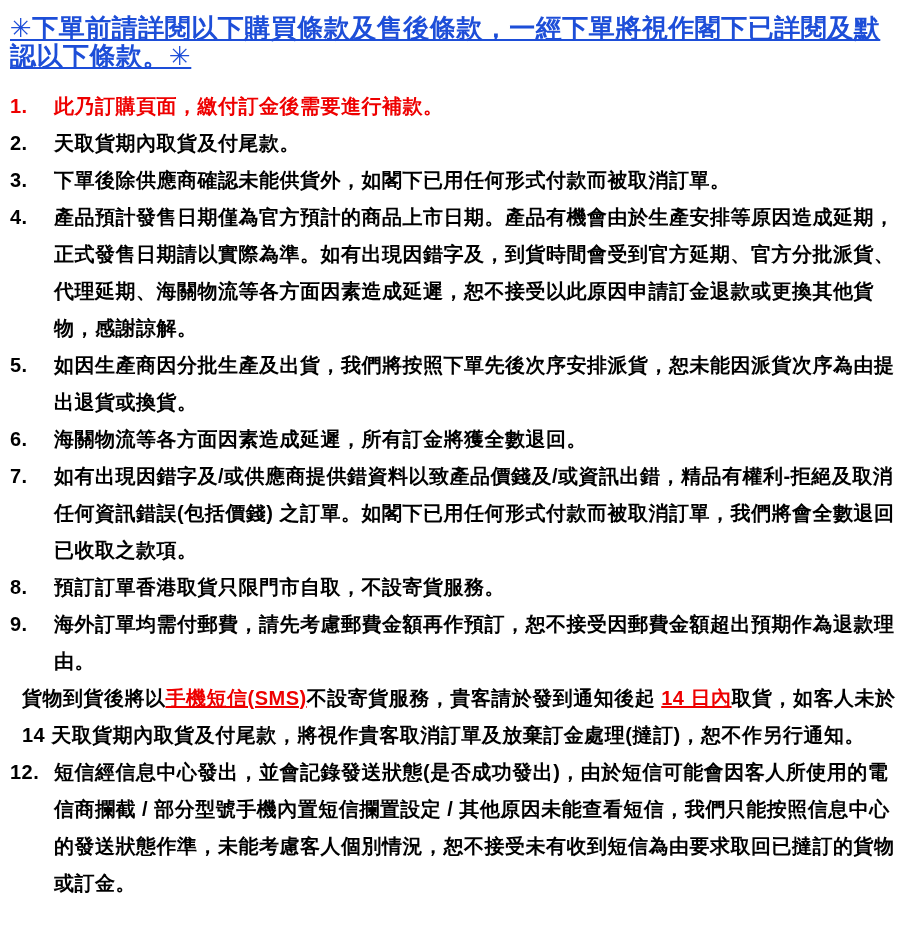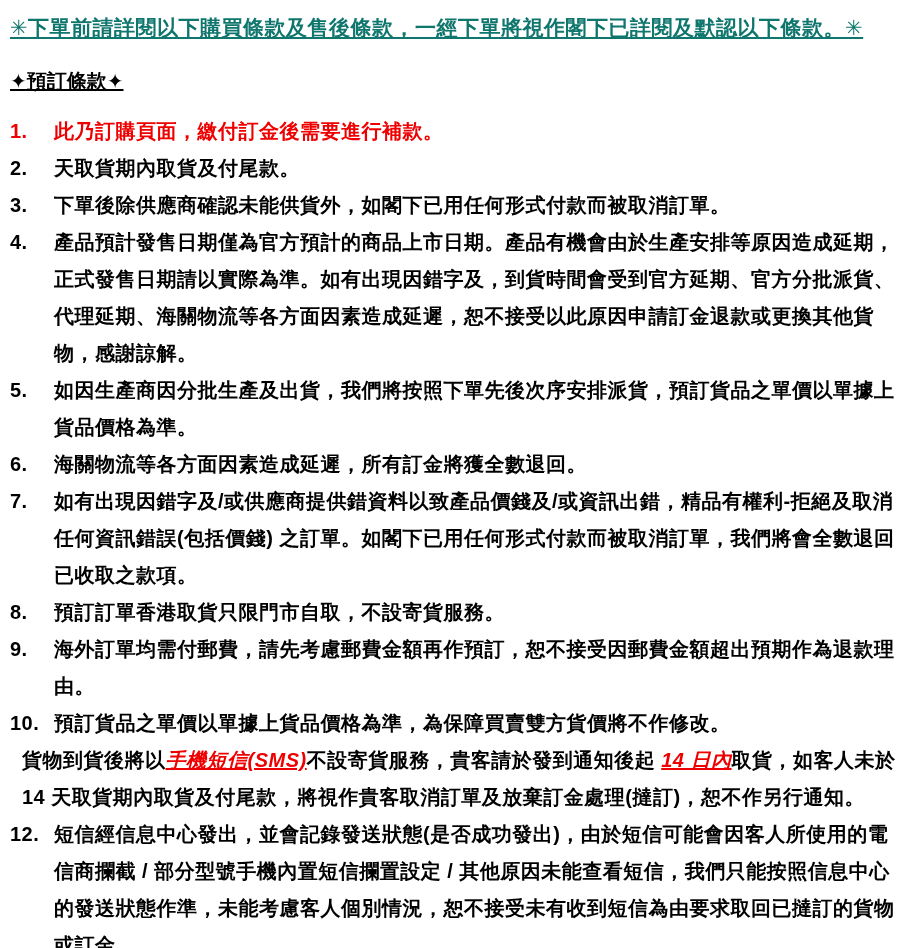--- a/index.html
+++ b/index.html
@@ -14,22 +14,22 @@
     font-family: "Liberation Sans", "DejaVu Sans", sans-serif;
     font-weight: bold;
     color: #000000;
   }
   .page {
     padding: 10px 8px 0 10px;
     box-sizing: border-box;
     width: 913px;
   }
   .notice {
-    color: #0f766e;
-    font-size: 21px;
+    color: #1d4ed8;
+    font-size: 26px;
     line-height: 28px;
     text-decoration: underline;
     margin: 4px 0 0 0;
     letter-spacing: 0.5px;
   }
   .section-title {
     display: inline-block;
     font-size: 20px;
     text-decoration: underline;
     margin-top: 26px;
@@ -50,33 +50,29 @@
     flex: 1;
     padding-right: 2px;
     margin-left: 12px;
   }
   .term.red {
     color: #ee0000;
   }
   .em-red {
     color: #ee0000;
     text-decoration: underline;
-    font-style: italic;
   }
 </style>
 </head>
 <body>
 
 <div class="page">
 
   <div class="notice">✳下單前請詳閱以下購買條款及售後條款，一經下單將視作閣下已詳閱及默認以下條款。✳</div>
 
-  <div>
-    <span class="section-title">✦預訂條款✦</span>
-  </div>
 
   <div class="terms">
 
     <div class="term red">
       <span class="term-num">1.</span>
       <span class="term-text">此乃訂購頁面，繳付訂金後需要進行補款。</span>
     </div>
 
     <div class="term">
       <span class="term-num">2.</span>
@@ -88,21 +84,21 @@
       <span class="term-text">下單後除供應商確認未能供貨外，如閣下已用任何形式付款而被取消訂單。</span>
     </div>
 
     <div class="term">
       <span class="term-num">4.</span>
       <span class="term-text">產品預計發售日期僅為官方預計的商品上市日期。產品有機會由於生產安排等原因造成延期，正式發售日期請以實際為準。如有出現因錯字及，到貨時間會受到官方延期、官方分批派貨、代理延期、海關物流等各方面因素造成延遲，恕不接受以此原因申請訂金退款或更換其他貨物，感謝諒解。</span>
     </div>
 
     <div class="term">
       <span class="term-num">5.</span>
-      <span class="term-text">如因生產商因分批生產及出貨，我們將按照下單先後次序安排派貨，預訂貨品之單價以單據上貨品價格為準。</span>
+      <span class="term-text">如因生產商因分批生產及出貨，我們將按照下單先後次序安排派貨，恕未能因派貨次序為由提出退貨或換貨。</span>
     </div>
 
     <div class="term">
       <span class="term-num">6.</span>
       <span class="term-text">海關物流等各方面因素造成延遲，所有訂金將獲全數退回。</span>
     </div>
 
     <div class="term">
       <span class="term-num">7.</span>
       <span class="term-text">如有出現因錯字及/或供應商提供錯資料以致產品價錢及/或資訊出錯，精品有權利-拒絕及取消任何資訊錯誤(包括價錢) 之訂單。如閣下已用任何形式付款而被取消訂單，我們將會全數退回已收取之款項。</span>
@@ -111,24 +107,20 @@
     <div class="term">
       <span class="term-num">8.</span>
       <span class="term-text">預訂訂單香港取貨只限門市自取，不設寄貨服務。</span>
     </div>
 
     <div class="term">
       <span class="term-num">9.</span>
       <span class="term-text">海外訂單均需付郵費，請先考慮郵費金額再作預訂，恕不接受因郵費金額超出預期作為退款理由。</span>
     </div>
 
-    <div class="term">
-      <span class="term-num">10.</span>
-      <span class="term-text">預訂貨品之單價以單據上貨品價格為準，為保障買賣雙方貨價將不作修改。</span>
-    </div>
 
     <div class="term">
       <span class="term-text"><span>貨物到貨後將以</span><span class="em-red">手機短信(SMS)</span><span>不設寄貨服務，貴客請於發到通知後起 </span><span class="em-red">14 日內</span><span>取貨，如客人未於 14 天取貨期內取貨及付尾款，將視作貴客取消訂單及放棄訂金處理(撻訂)，恕不作另行通知。</span></span>
     </div>
 
     <div class="term">
       <span class="term-num">12.</span>
       <span class="term-text">短信經信息中心發出，並會記錄發送狀態(是否成功發出)，由於短信可能會因客人所使用的電信商攔截 / 部分型號手機內置短信攔置設定 / 其他原因未能查看短信，我們只能按照信息中心的發送狀態作準，未能考慮客人個別情況，恕不接受未有收到短信為由要求取回已撻訂的貨物或訂金。</span>
     </div>
 

